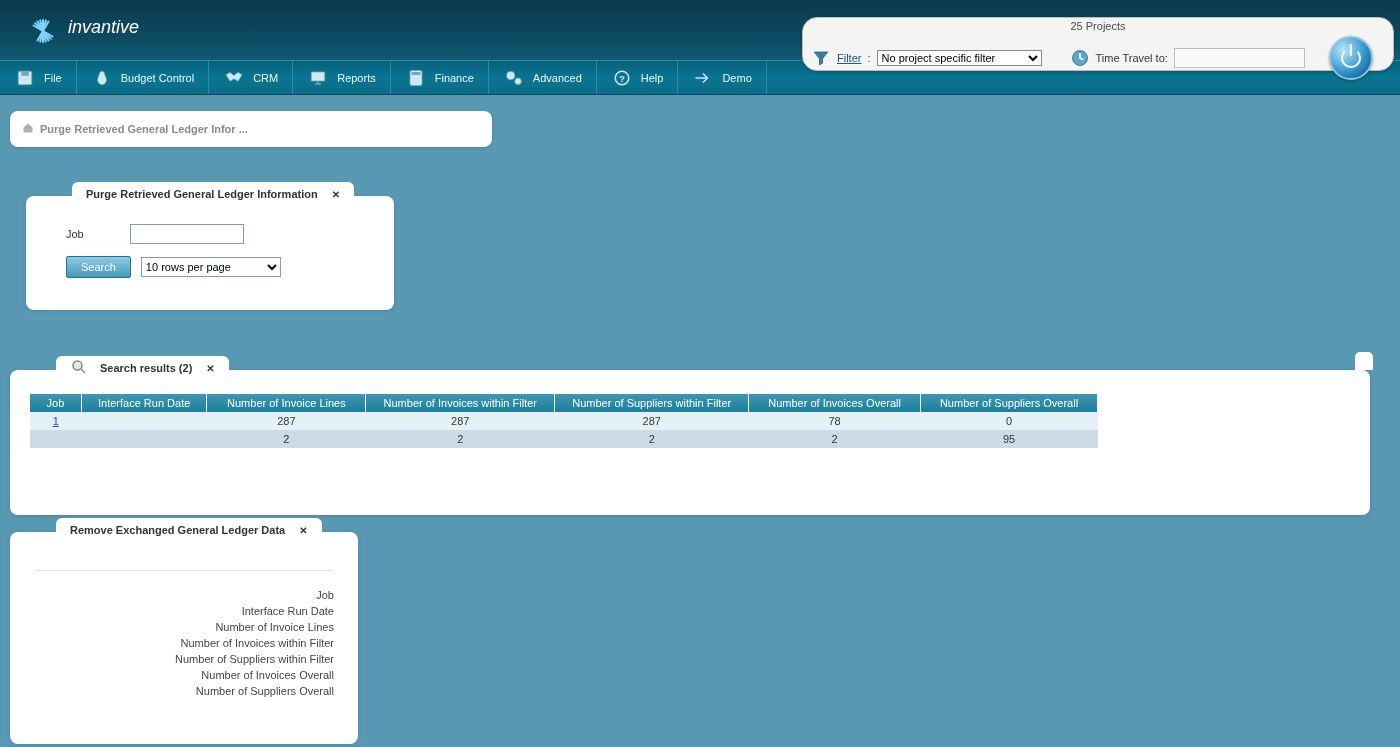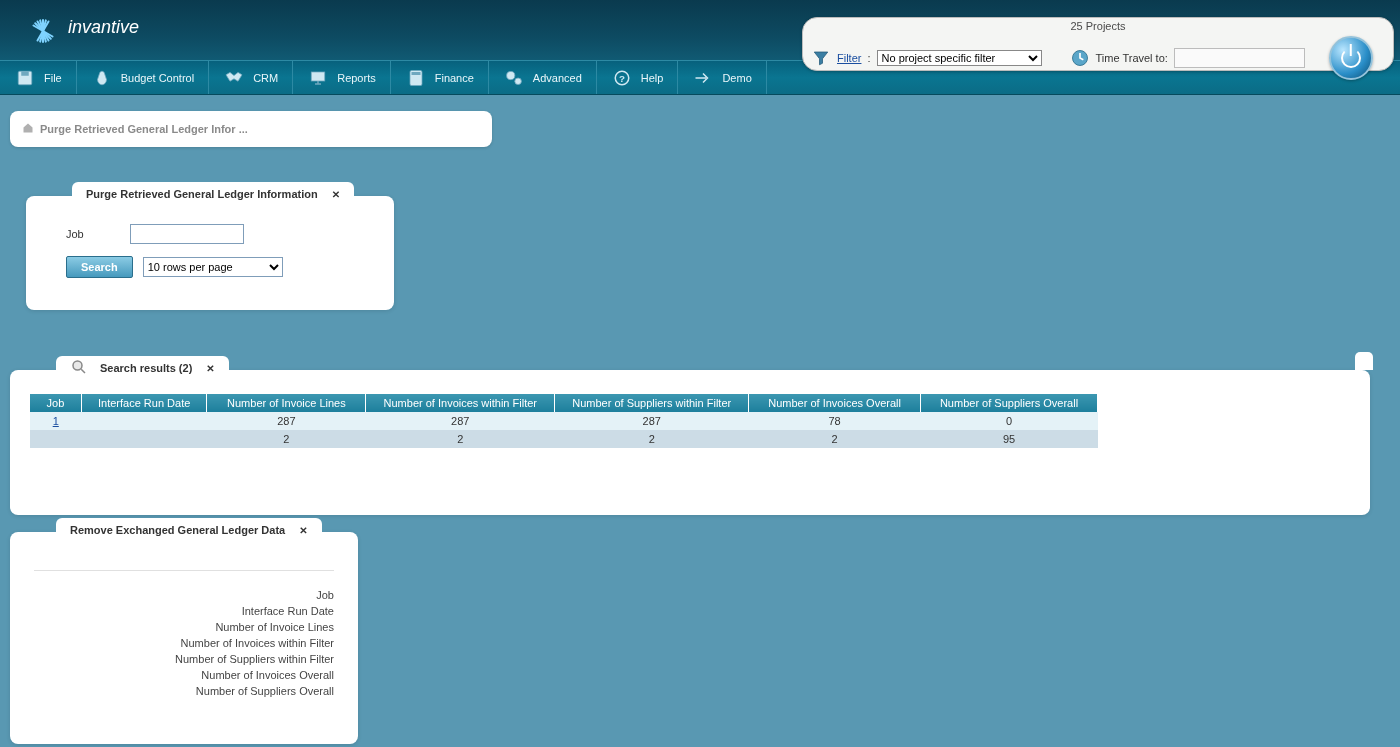--- a/index.html
+++ b/index.html
@@ -209,21 +209,21 @@
 .purge-row { display: flex; align-items: center; gap: 24px; margin-bottom: 12px; }
 .purge-row label { color: #333; width: 40px; }
 .purge-row input[type=text] { width: 108px; border: 1px solid #7f9db9; height: 16px; }
 .purge-actions { display: flex; align-items: center; gap: 10px; }
 .search-btn {
   background: linear-gradient(to bottom, #8bcbe4, #4699bd);
   border: 1px solid #2a6e8c;
   color: #fff;
   padding: 4px 14px;
   border-radius: 2px;
-  font-weight: bold;
+  font-weight: normal;
   font-size: 11px;
   cursor: pointer;
 }
 select.rows-select {
   width: 140px;
   font-size: 11px;
   background: #fff;
   border: 1px solid #7f9db9;
   height: 20px;
 }

